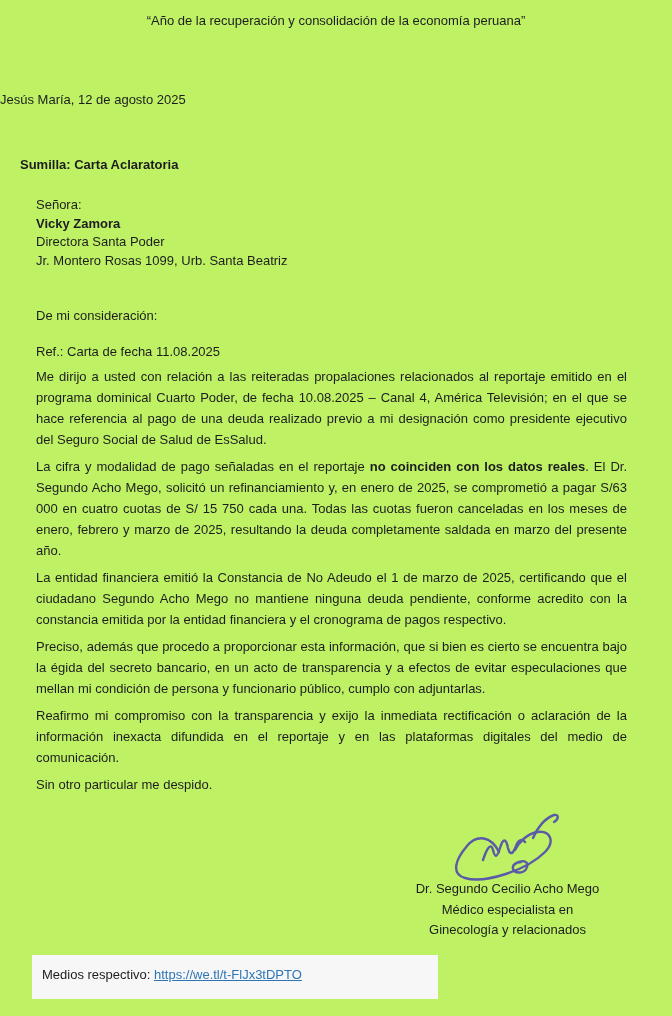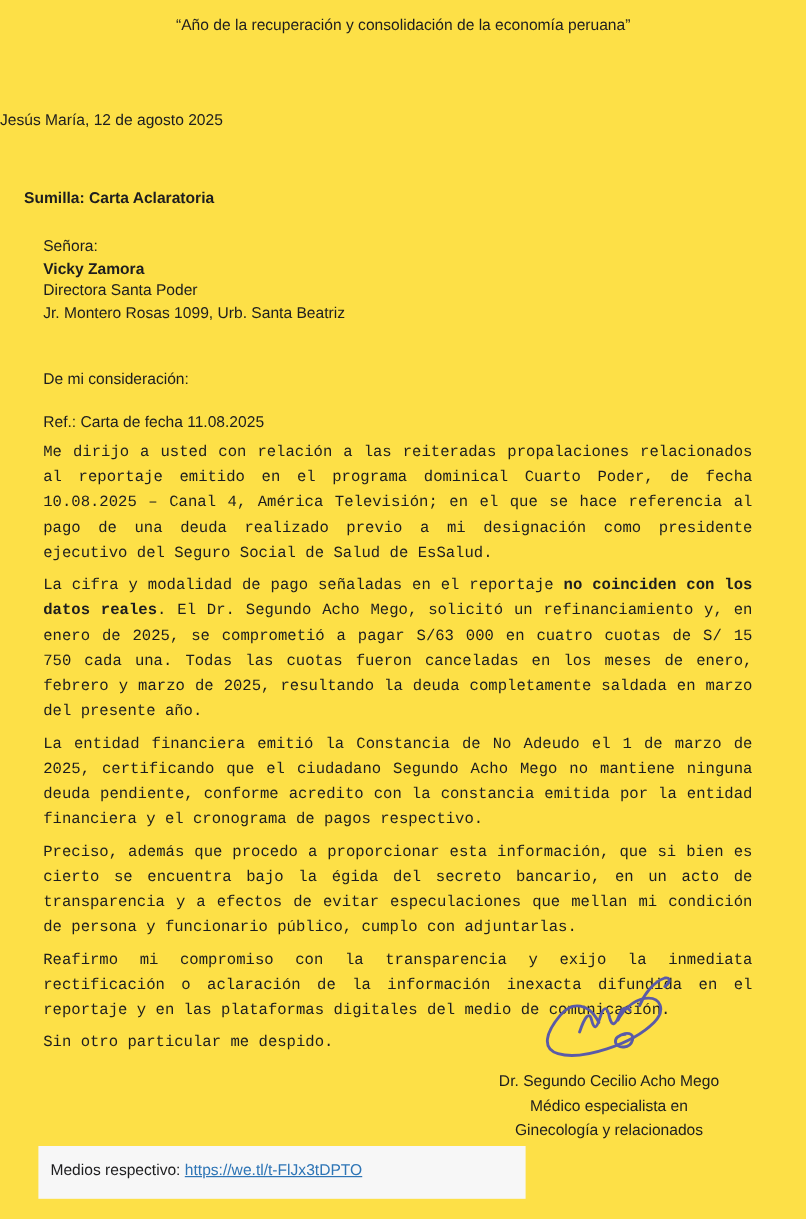--- a/index.html
+++ b/index.html
@@ -1,44 +1,44 @@
 <!DOCTYPE html>
 <html lang="es"><head>
 <meta charset="utf-8">
 <style>
   html,body{margin:0;padding:0;background:#e9e9e9;}
   .page{
     position:relative;
     width:672px;height:1016px;
     margin:0 auto;
-    background:#fde047;
+    background:#bef264;
     font-family:"Liberation Sans", sans-serif;
     color:#1d1d1f;
     font-size:13px;
     overflow:hidden;
   }
   .abs{position:absolute;}
   .center{text-align:center;}
   .right{text-align:left;}
   .bold{font-weight:bold;}
   .header-quote{top:13px;left:0;width:672px;font-size:13px;}
   .date-line{top:92px;left:0;width:600px;}
   .sumilla{top:157px;left:0;width:570px;font-weight:bold;margin-left:20px;}
   .recipient{top:196px;left:36px;line-height:18.5px;}
   .greeting{top:308px;left:36px;}
   .reference{top:344px;left:36px;}
   .body-flow{
     top:366px;left:36px;width:591px;
     text-align:justify;
     line-height:21px;
   }
-  .body-flow p{margin:0 0 6px 0;font-family:Liberation Mono, monospace;}
+  .body-flow p{margin:0 0 6px 0;}
   .closing{text-align:left;}
   .sig-svg{top:808px;left:443px;width:122px;height:82px;}
-  .sig-block{top:879px;left:400px;width:215px;text-align:center;line-height:20.5px;margin-top:12px;}
+  .sig-block{top:879px;left:400px;width:215px;text-align:center;line-height:20.5px;}
   .footer-box{
     top:955px;left:32px;width:406px;height:44px;
     background:#f7f7f7;
   }
   .footer-line{top:967px;left:42px;}
   a.evidence-link{text-decoration:underline;}
 </style>
 </head>
 <body>
 

